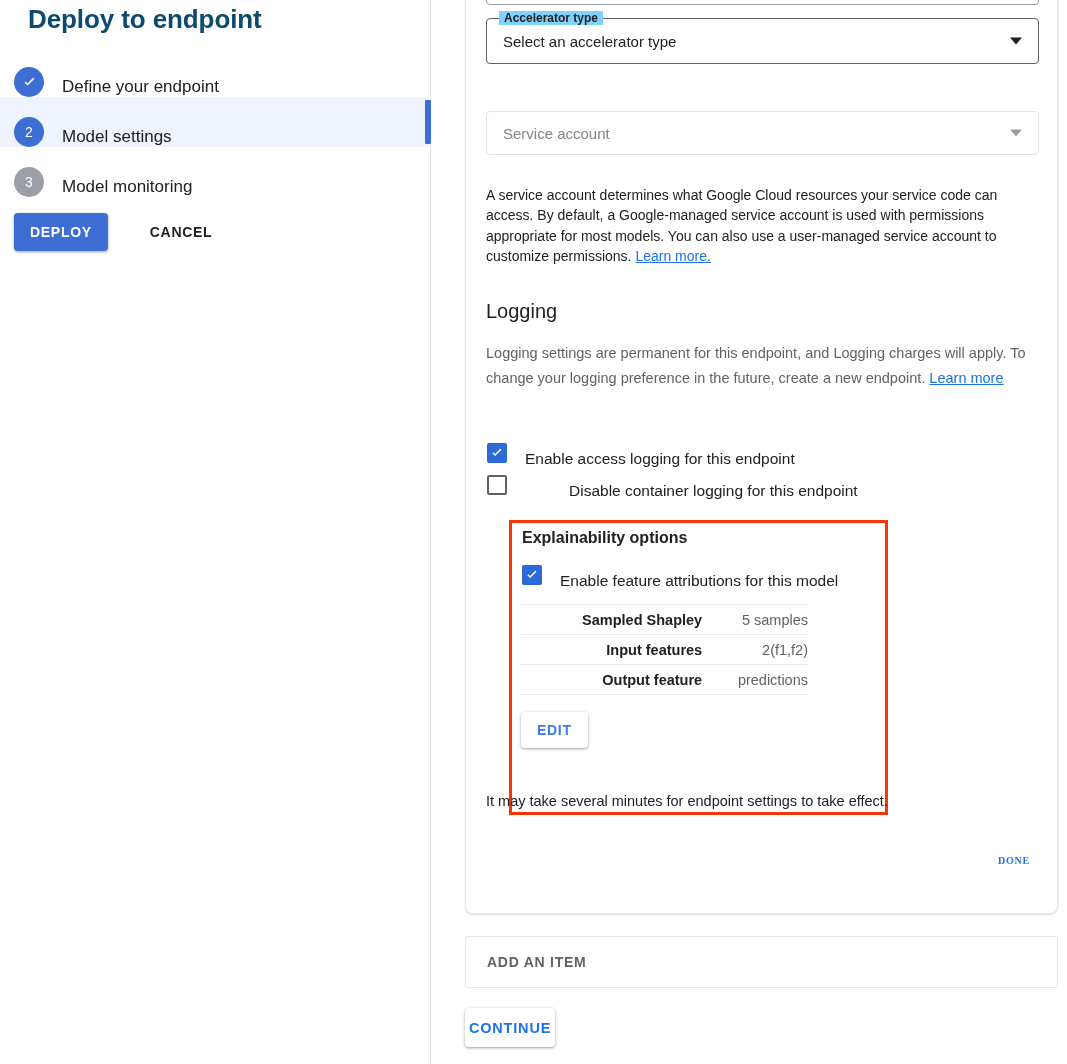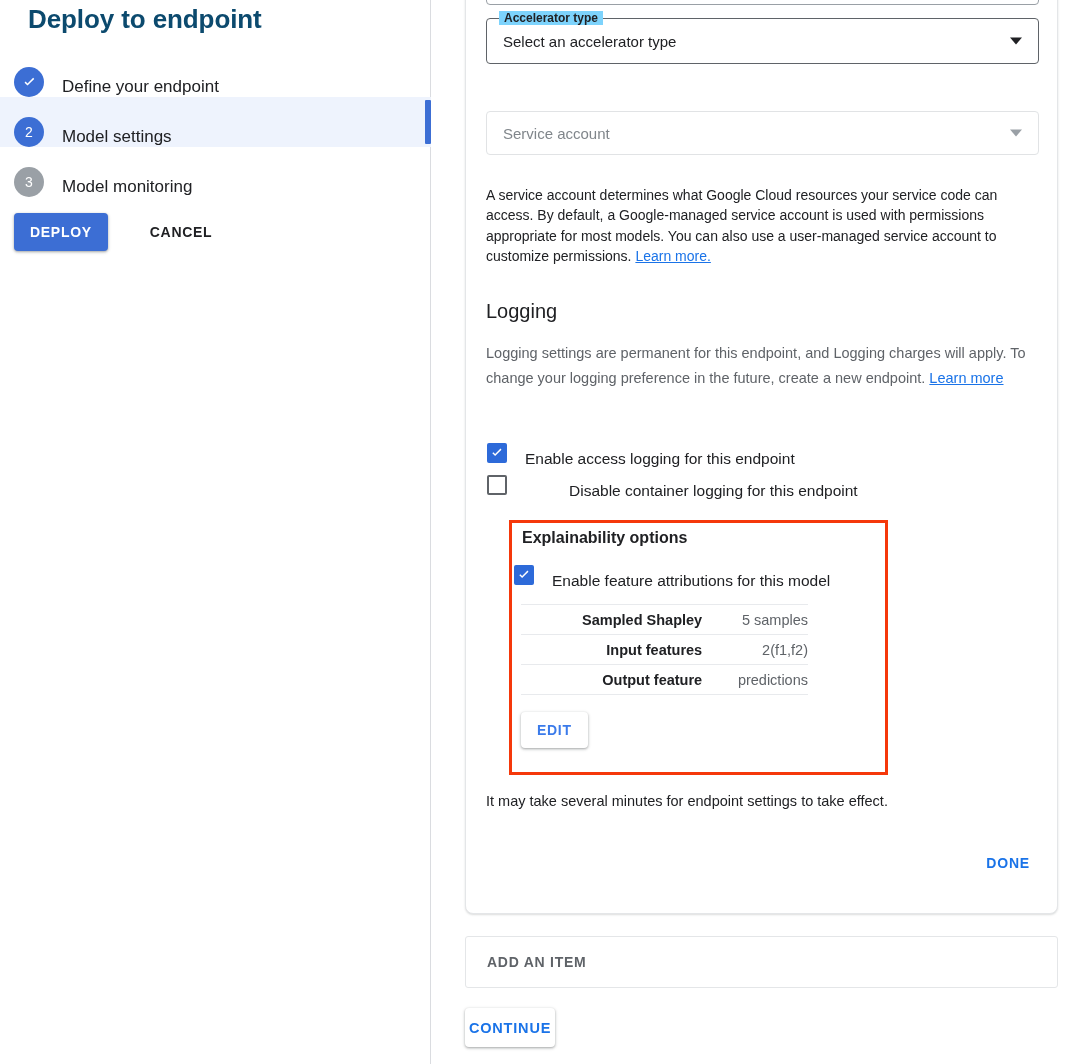--- a/index.html
+++ b/index.html
@@ -245,34 +245,34 @@
     font-size: 15.5px;
     color: #202124;
     white-space: nowrap;
     margin-top: 12px;
   }
 
   
   #explain-box {
     position: absolute;
     left: 43px; top: 533px;
-    width: 379px; height: 255px;
+    width: 379px; height: 295px;
     border: 3px solid #f5380a;
     background: #ffffff;
   }
   #explain-heading {
     position: absolute;
     left: 10px; top: 6px;
     font-size: 16px;
     font-weight: 700;
     color: #202124;
   }
   #explain-cbx-row {
     position: absolute;
-    left: 2px; top: 37px;
+    left: 10px; top: 37px;
   }
   #explain-table {
     position: absolute;
     left: 9px; top: 81px;
     width: 287px;
     border-collapse: collapse;
   }
   #explain-table tr { height: 30px; }
   #explain-table td {
     border-top: 1px solid #e8eaed;
@@ -311,22 +311,22 @@
     left: 20px; top: 806px;
     font-size: 14.5px;
     color: #202124;
   }
   #done-button {
     position: absolute;
     right: 19px; top: 862px;
     background: transparent;
     border: none;
     color: #1a73e8;
-    font-family: Liberation Sans, sans-serif;
-    font-size: 14px;
+    font-family: Liberation Serif, serif;
+    font-size: 10px;
     font-weight: 700;
     letter-spacing: 0.8px;
     padding: 6px 8px;
     cursor: pointer;
   }
 
   
   #add-item-box {
     position: absolute;
     left: 33px; top: 936px;

